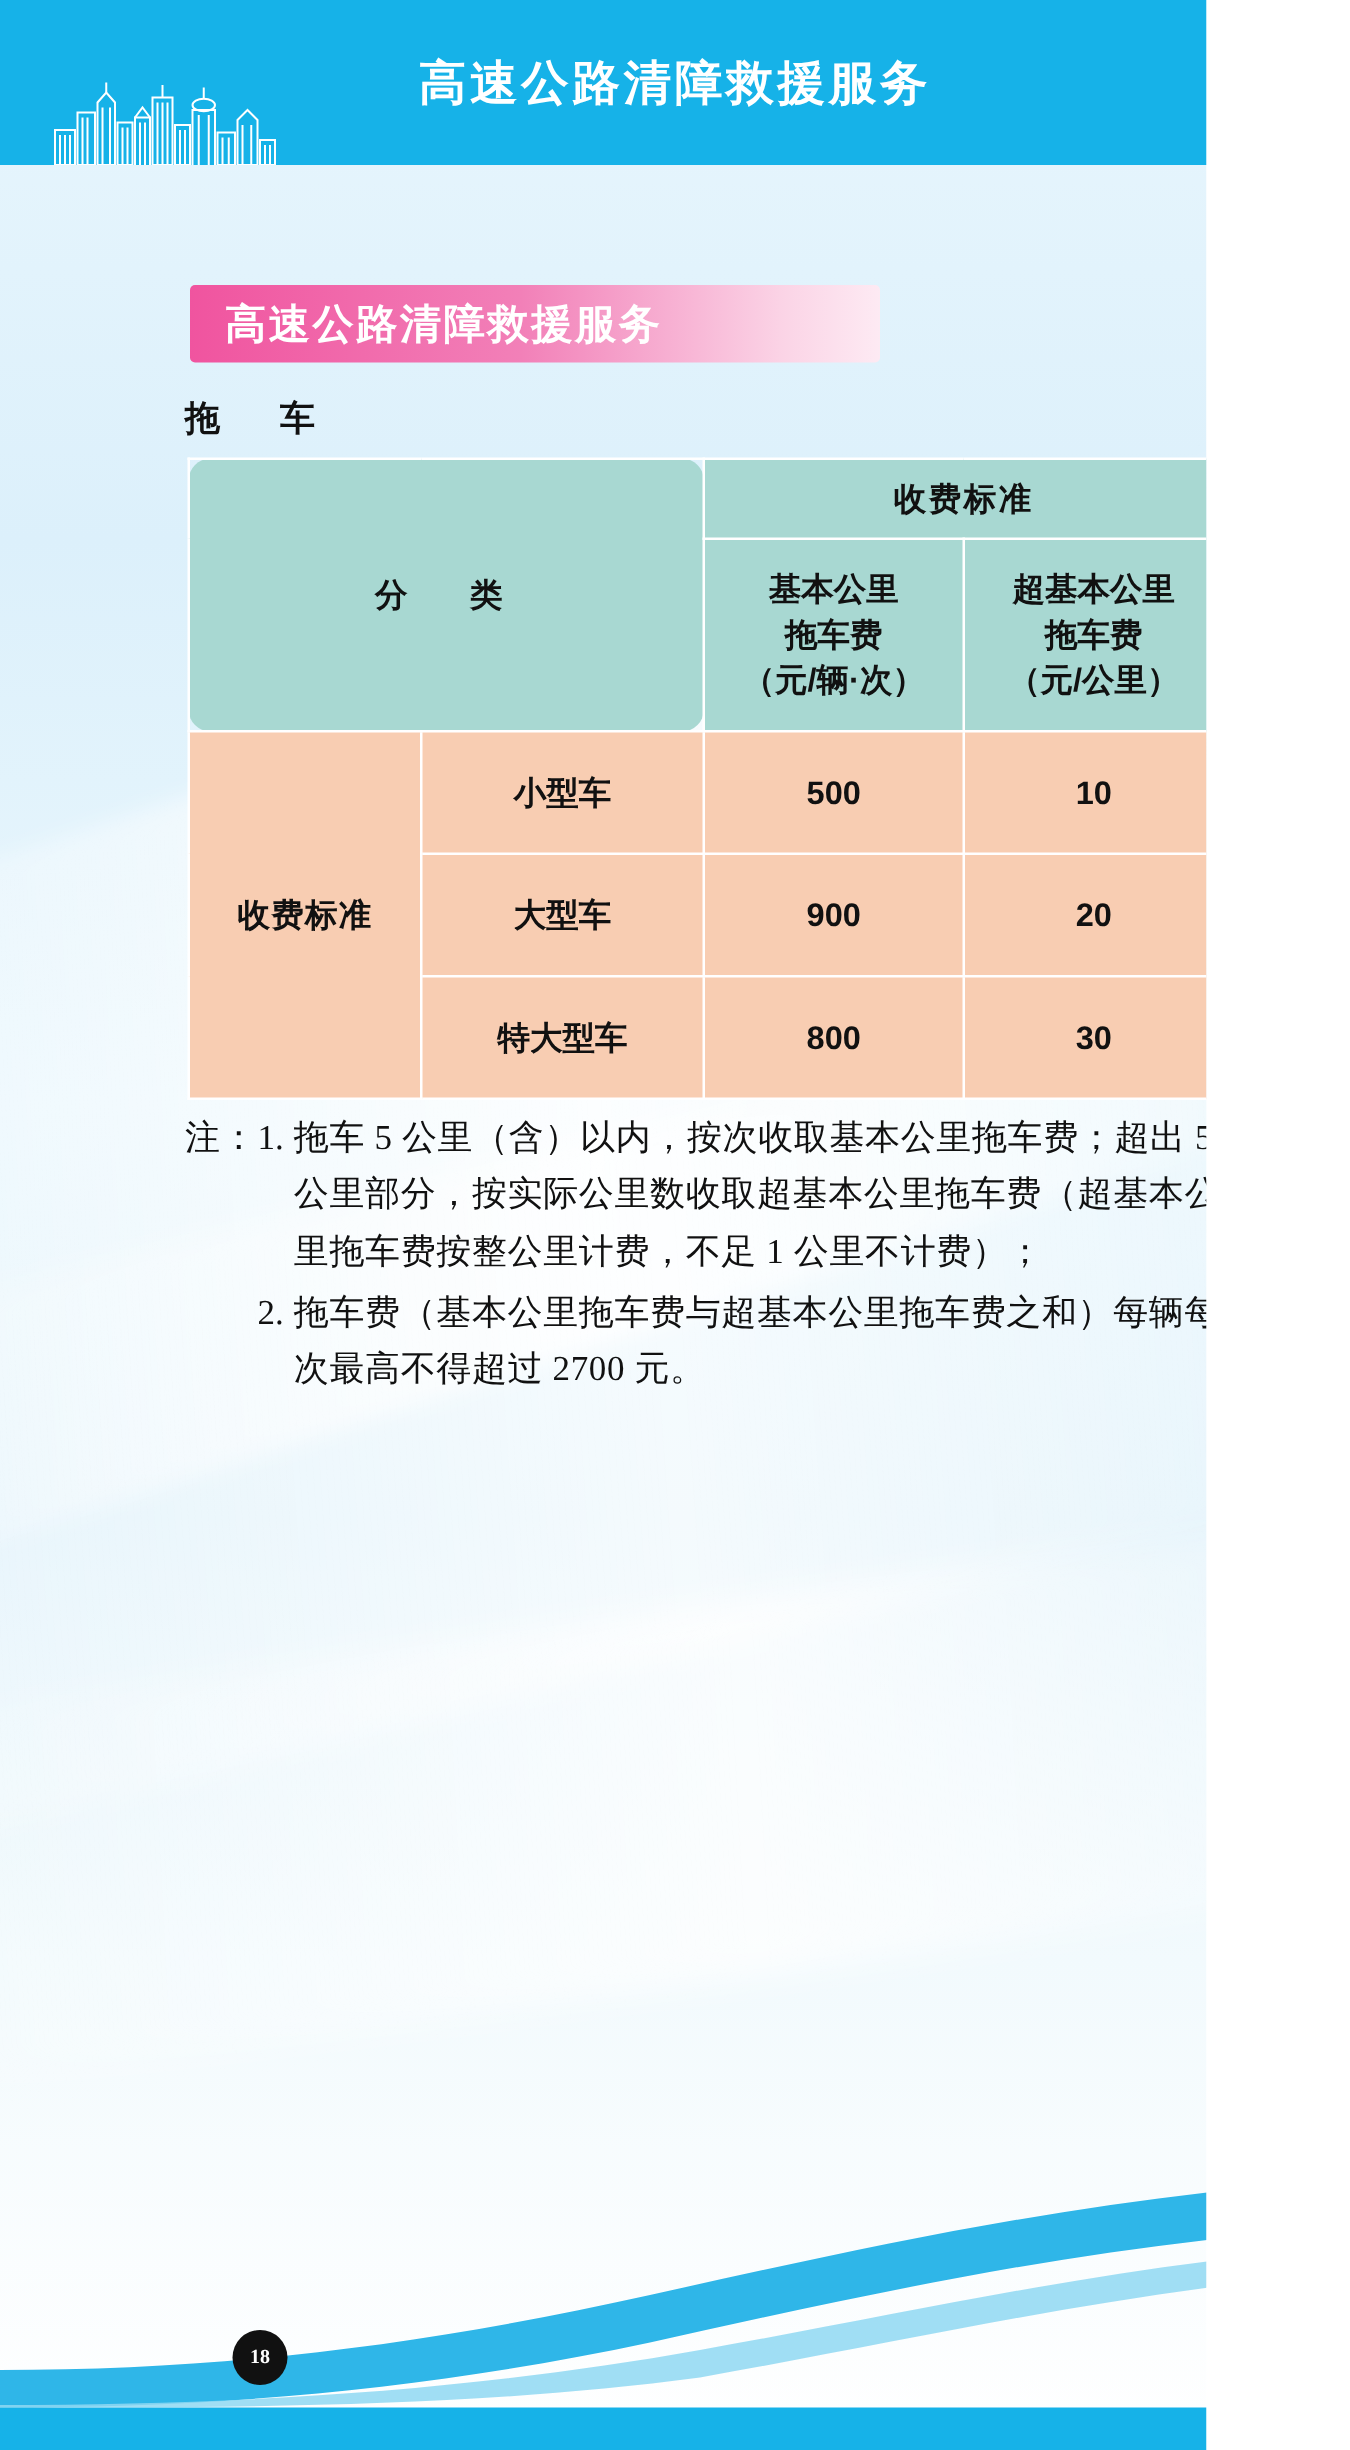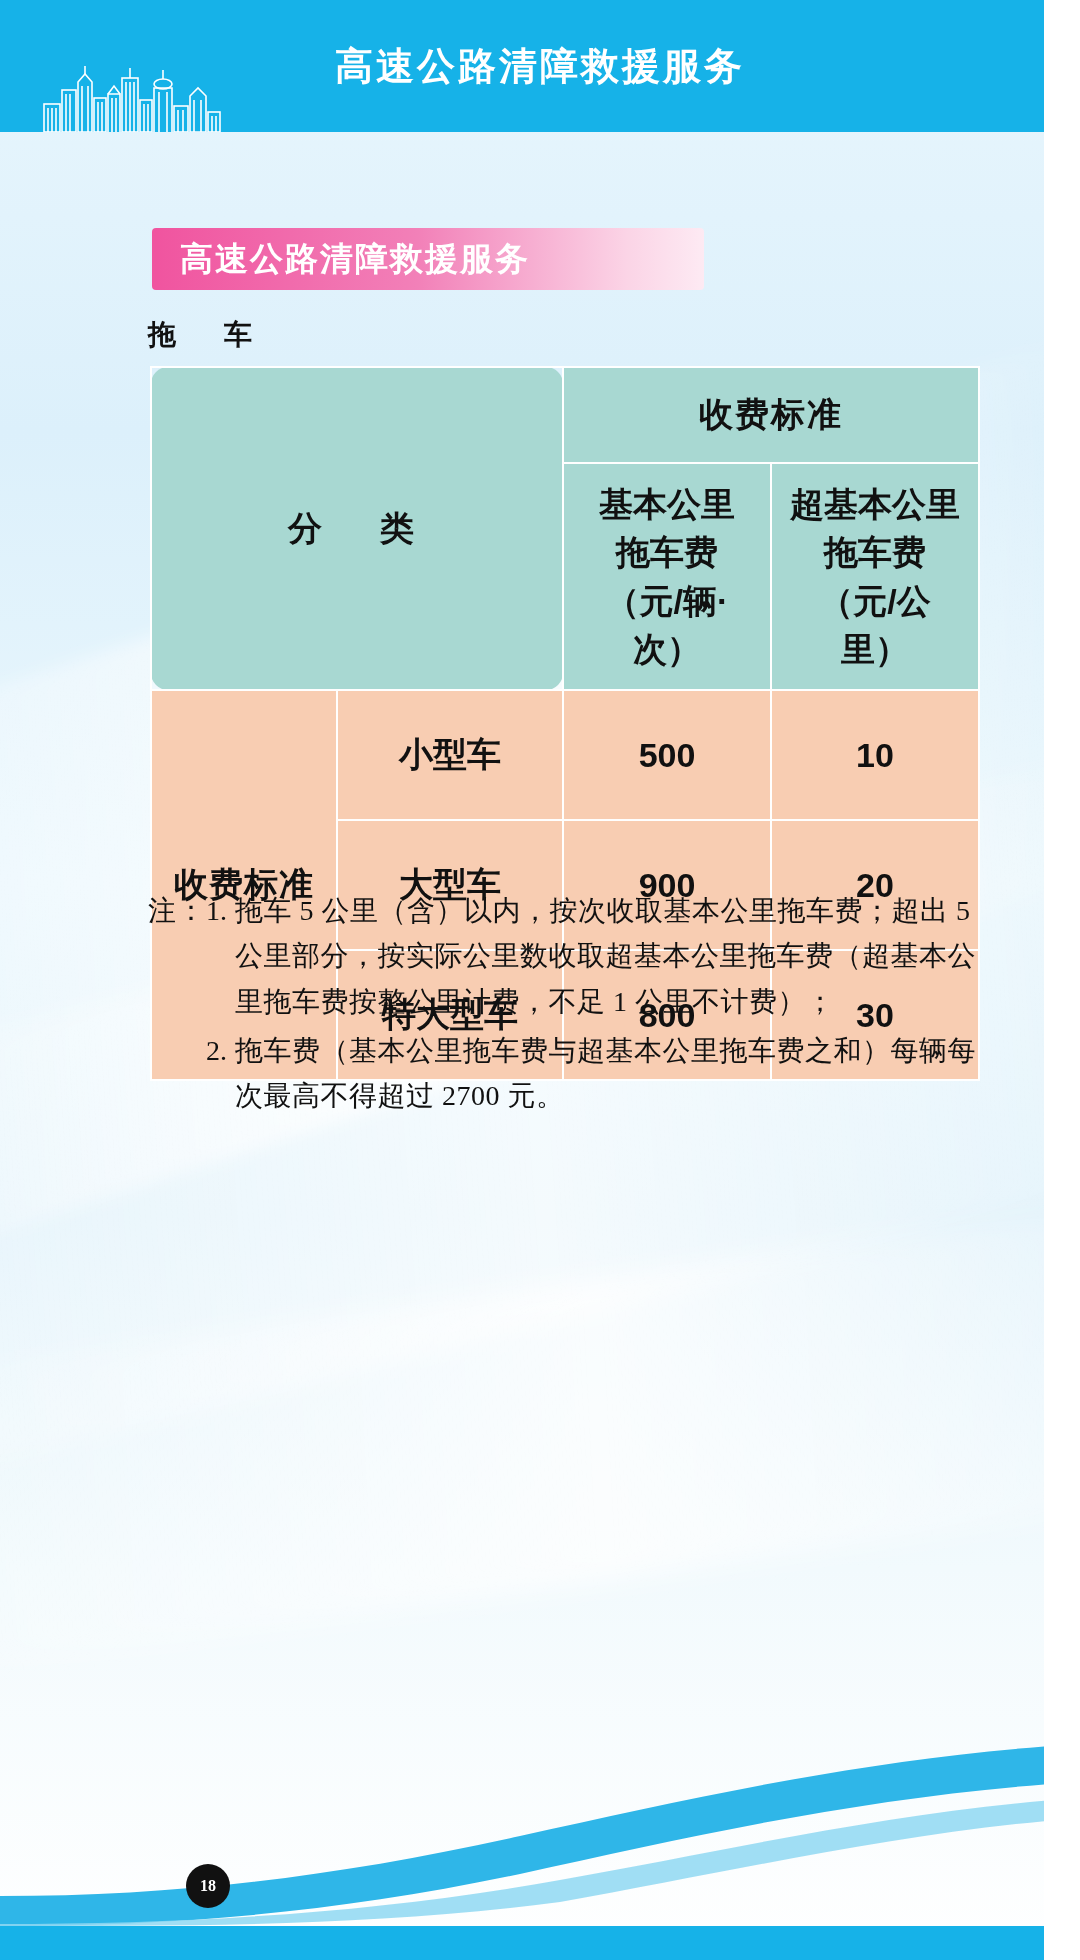--- a/index.html
+++ b/index.html
@@ -8,21 +8,21 @@
   }
   body {
     width: 1080px;
     height: 1960px;
     font-family: "Liberation Sans", sans-serif;
     background: #ffffff;
     overflow: hidden;
   }
   .page {
     position: relative;
-    width: 1044px;
+    width: 965px;
     height: 1960px;
     background: linear-gradient(180deg, #e8f6fd 0%, #dcf0fb 22%, #eaf7fd 45%, #e3f3fb 62%, #f2fafd 80%, #ffffff 100%);
     overflow: hidden;
   }
   
   .bg-streak {
     position: absolute;
     pointer-events: none;
   }
   .streak-1 {
@@ -109,24 +109,24 @@
     position: absolute;
     left: 150px; top: 366px;
     width: 828px;
     border-collapse: collapse;
     table-layout: fixed;
   }
   .rate-table td, .rate-table th {
     border: 2px solid #ffffff;
     text-align: center;
     vertical-align: middle;
-    font-size: 34px;
+    font-size: 26px;
     color: #111111;
     font-weight: bold;
-    padding: 16px;
+    padding: 0;
   }
   .head-cell {
     background: #a8d8d2;
   }
   .cat-cell {
     background: #f8cdb2;
   }
   .val-cell {
     background: #f8cdb2;
     font-weight: normal;

